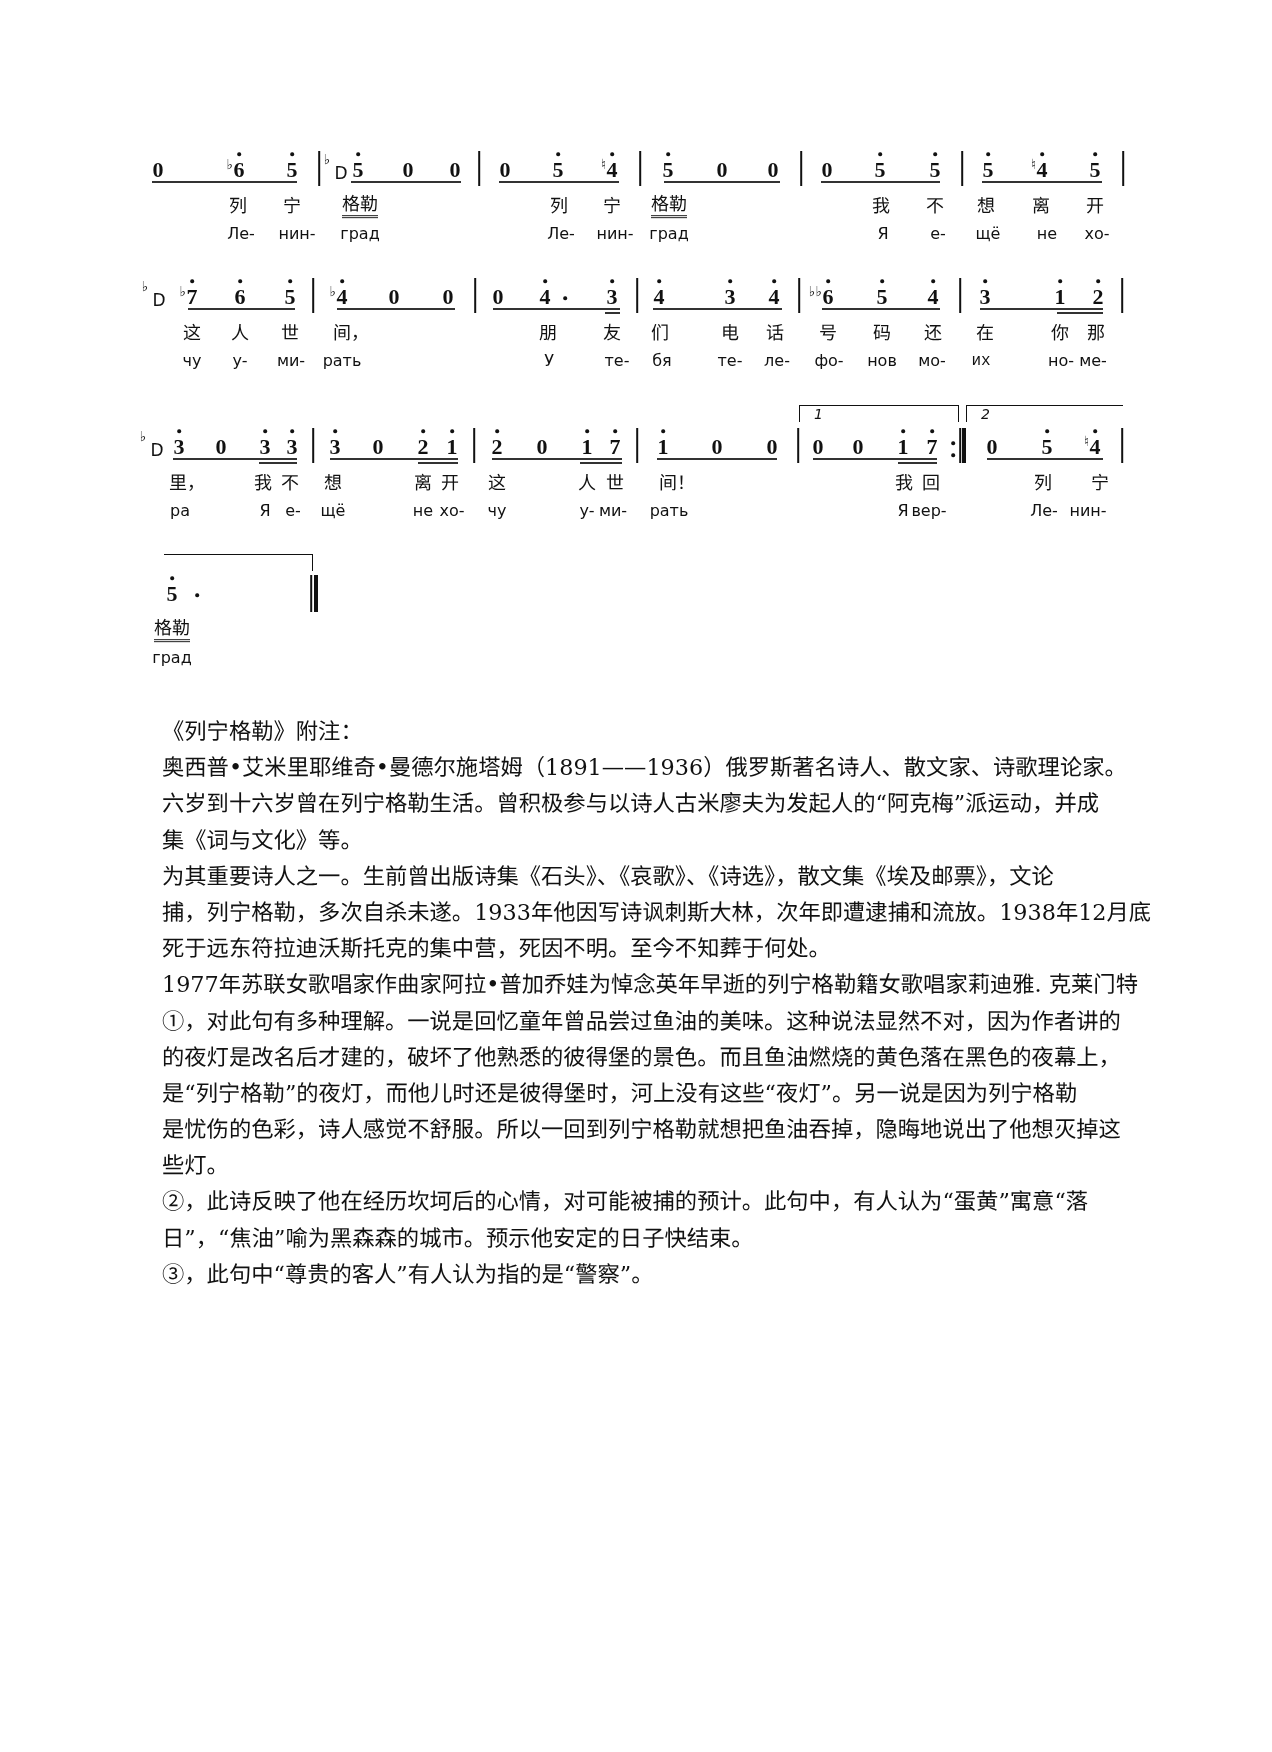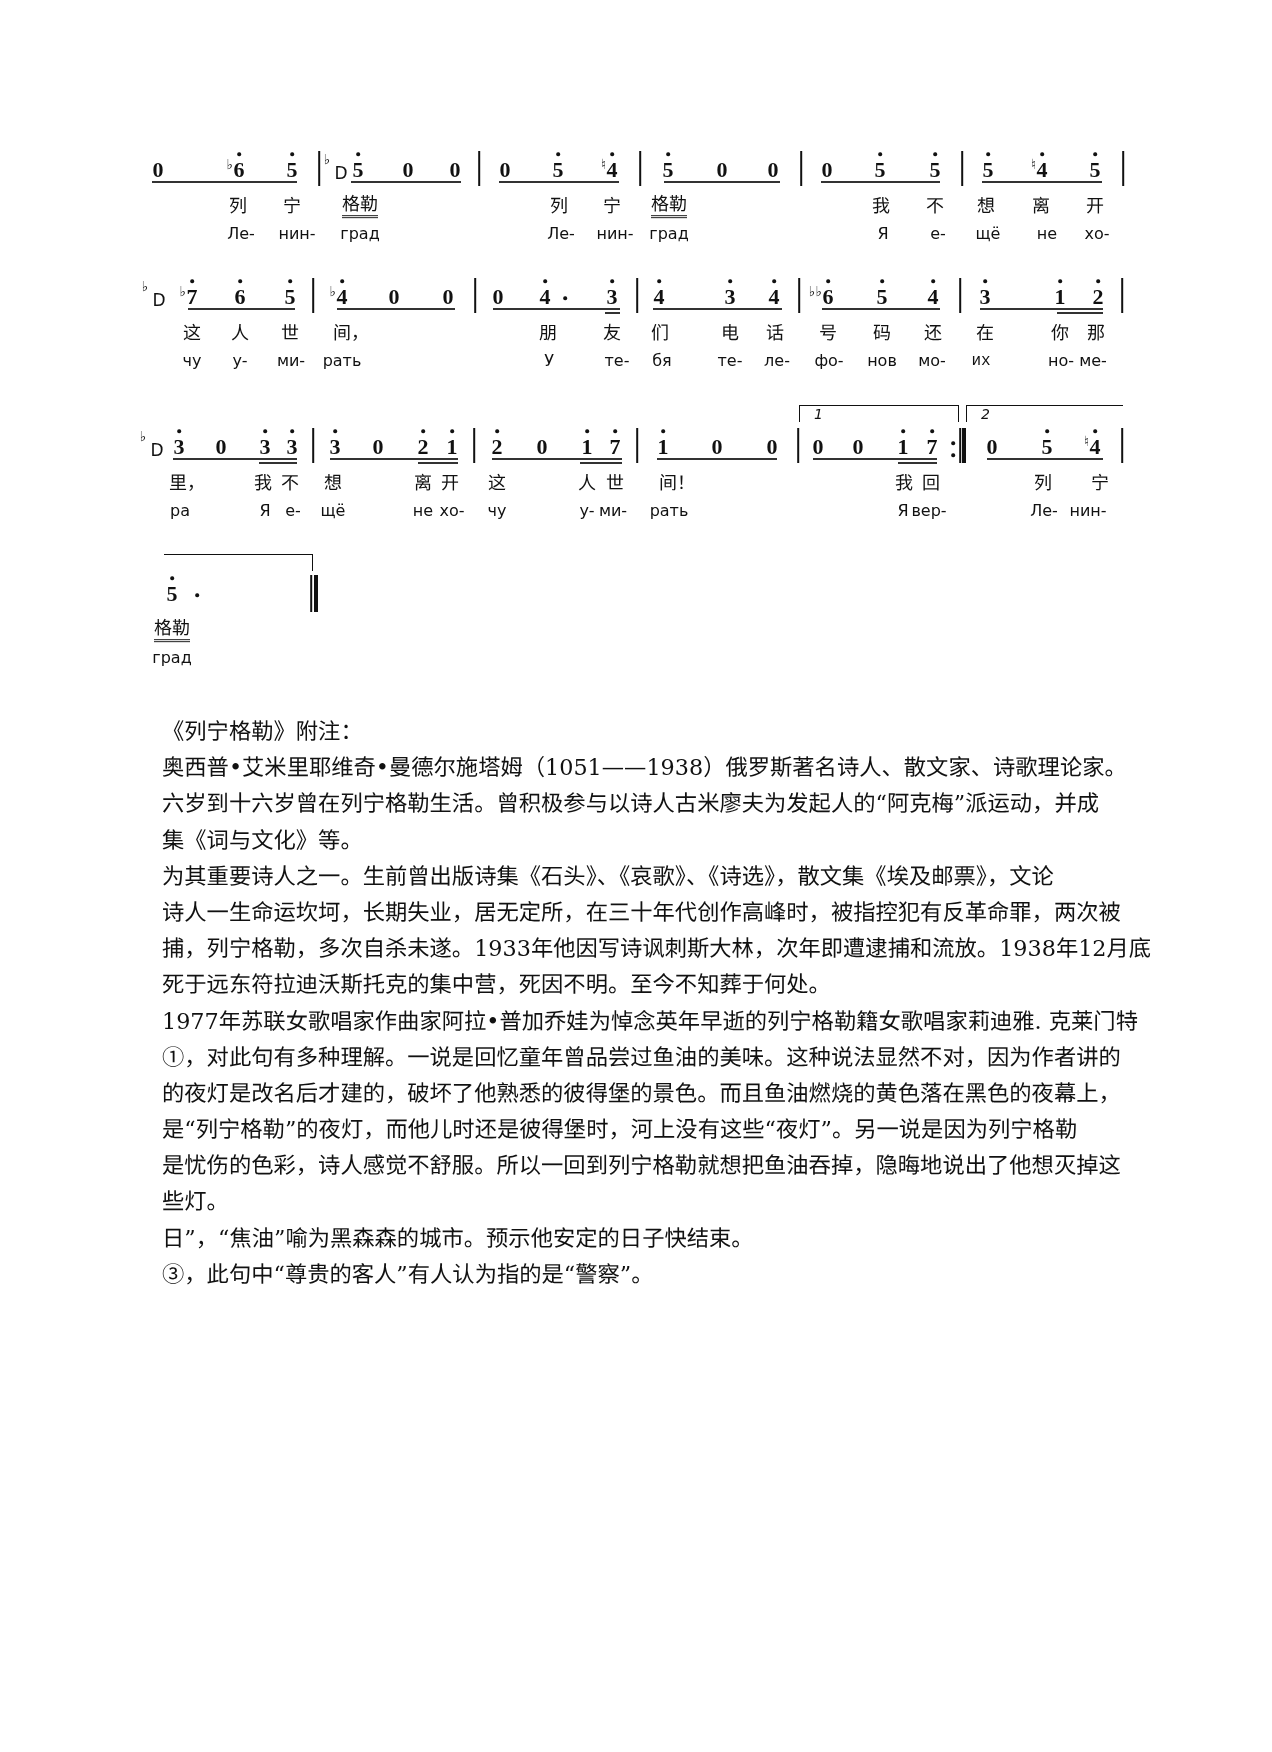--- a/index.html
+++ b/index.html
@@ -336,30 +336,30 @@
         <span class="aug" style="left: 197px;"></span>
         <div class="bar" style="left: 311px;"></div>
         <div class="bar thick" style="left: 316px;"></div>
         <span class="zh u" style="left: 172px;">格勒</span>
         <span class="ru" style="left: 172px;">град</span>
       </div>
     </div>
 
   <div class="annot">
     <div>《列宁格勒》附注：</div>
-    <div>奥西普•艾米里耶维奇•曼德尔施塔姆（1051——1938）俄罗斯著名诗人、散文家、诗歌理论家。</div>
+    <div>奥西普•艾米里耶维奇•曼德尔施塔姆（1891——1936）俄罗斯著名诗人、散文家、诗歌理论家。</div>
     <div>六岁到十六岁曾在列宁格勒生活。曾积极参与以诗人古米廖夫为发起人的“阿克梅”派运动，并成</div>
     <div>集《词与文化》等。</div>
     <div>为其重要诗人之一。生前曾出版诗集《石头》、《哀歌》、《诗选》，散文集《埃及邮票》，文论</div>
-    <div>诗人一生命运坎坷，长期失业，居无定所，在三十年代创作高峰时，被指控犯有反革命罪，两次被</div>
     <div>捕，列宁格勒，多次自杀未遂。1933年他因写诗讽刺斯大林，次年即遭逮捕和流放。1938年12月底</div>
     <div>死于远东符拉迪沃斯托克的集中营，死因不明。至今不知葬于何处。</div>
     <div>1977年苏联女歌唱家作曲家阿拉•普加乔娃为悼念英年早逝的列宁格勒籍女歌唱家莉迪雅. 克莱门特</div>
     <div>①，对此句有多种理解。一说是回忆童年曾品尝过鱼油的美味。这种说法显然不对，因为作者讲的</div>
     <div>的夜灯是改名后才建的，破坏了他熟悉的彼得堡的景色。而且鱼油燃烧的黄色落在黑色的夜幕上，</div>
     <div>是“列宁格勒”的夜灯，而他儿时还是彼得堡时，河上没有这些“夜灯”。另一说是因为列宁格勒</div>
     <div>是忧伤的色彩，诗人感觉不舒服。所以一回到列宁格勒就想把鱼油吞掉，隐晦地说出了他想灭掉这</div>
     <div>些灯。</div>
+    <div>②，此诗反映了他在经历坎坷后的心情，对可能被捕的预计。此句中，有人认为“蛋黄”寓意“落</div>
     <div>日”，“焦油”喻为黑森森的城市。预示他安定的日子快结束。</div>
     <div>③，此句中“尊贵的客人”有人认为指的是“警察”。</div>
   </div>
 
 </div>
 
 </body></html>

